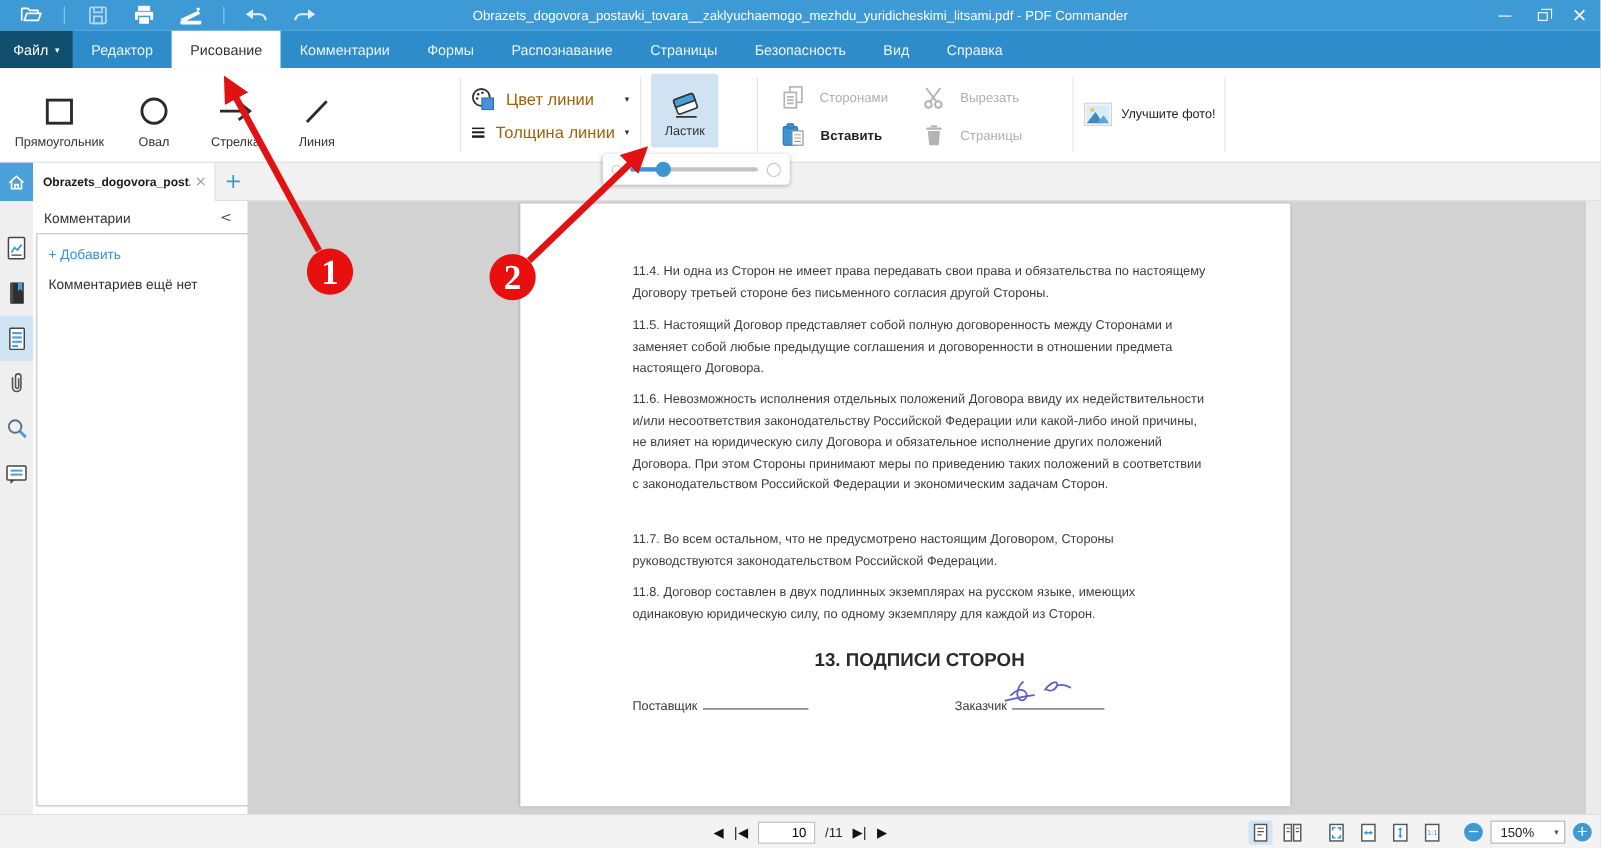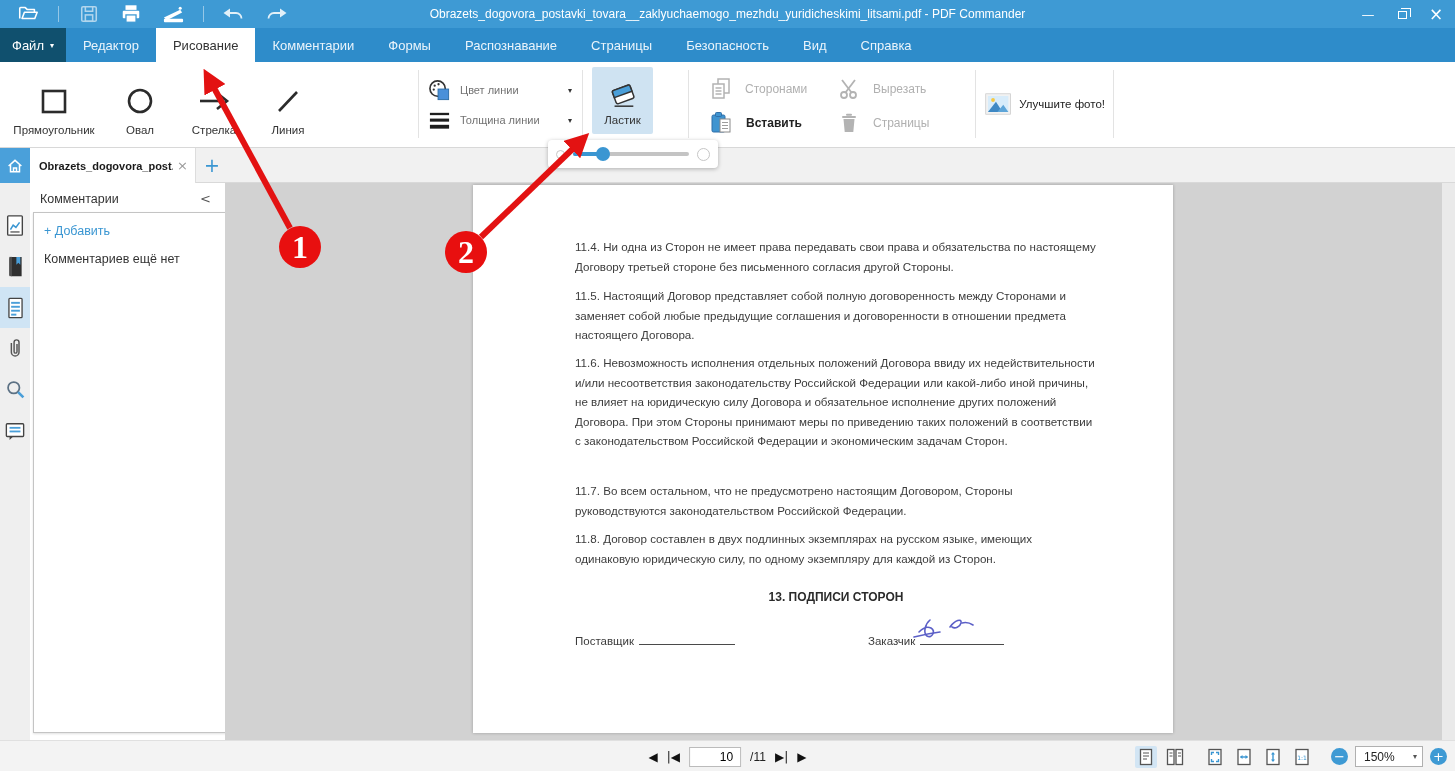--- a/index.html
+++ b/index.html
@@ -26,21 +26,21 @@
   .menu-tab.active { background:#fff; color:#333; }
 
   
   .toolbar { position:absolute; left:0; top:62px; width:1455px; height:86px; background:#fff; border-bottom:1px solid #d8d8d8; }
   .tsep { position:absolute; top:8px; width:1px; height:68px; background:#e3e3e3; }
   .tool-shapes { position:absolute; left:6px; top:0; height:86px; display:flex; }
   .tool { display:flex; flex-direction:column; align-items:center; justify-content:flex-end; padding:10px 0 12px; gap:7px; }
   .tool-label { font-size:11.5px; color:#333; white-space:nowrap; }
   .line-settings { position:absolute; left:428px; top:13px; width:146px; }
   .ls-row { height:30px; display:flex; align-items:center; gap:9px; }
-  .ls-label { font-size:11px; color:#737373; flex:1; white-space:nowrap; }
+  .ls-label { font-size:15px; color:#a16207; flex:1; white-space:nowrap; }
   .ls-caret { font-size:8px; color:#333; padding-right:2px; }
   .eraser-btn { position:absolute; left:592px; top:5px; width:61px; height:67px; background:#cfe3f2; border-radius:2px; display:flex; flex-direction:column; align-items:center; justify-content:flex-end; padding-bottom:8px; gap:5px; }
   .clip-item { position:absolute; height:30px; display:flex; align-items:center; gap:13px; }
   .clip-label { font-size:12px; white-space:nowrap; }
   .disabled .clip-label { color:#b0b0b0; }
   .enabled .clip-label { color:#222; }
   .photo-btn { position:absolute; left:985px; top:6px; width:120px; height:72px; display:flex; flex-direction:row; align-items:center; justify-content:flex-end; gap:8px; }
   .photo-label { font-size:11.5px; color:#222; white-space:nowrap; }
 
   
@@ -71,21 +71,21 @@
   .sb-collapse { color:#555; font-size:13px; padding-right:4px; }
   .sb-box { position:absolute; left:3px; top:29px; width:220px; height:521px; border:1px solid #c4c4c4; background:#fff; box-shadow:0 1px 2px rgba(0,0,0,.12); }
   .sb-add-row { display:flex; align-items:center; padding:9px 10px 0 10px; }
   .sb-add { color:#3a96d2; font-size:12.5px; flex:1; }
   .sb-empty { font-size:12.5px; color:#333; padding:12px 10px 0 10px; }
 
   
   .canvas { position:absolute; left:225px; top:183px; width:1217px; height:557px; background:#d2d2d2; overflow:hidden; }
   .page { position:absolute; left:248px; top:2px; width:700px; height:548px; background:#fff; box-shadow:0 0 3px rgba(0,0,0,.25); }
   .para { position:absolute; left:102px; width:522px; font-size:11.6px; line-height:19.6px; color:#3c3c3c; }
-  .doc-heading { position:absolute; left:102px; width:522px; text-align:center; font-size:12px; font-weight:bold; color:#2b2b2b; }
+  .doc-heading { position:absolute; left:102px; width:522px; text-align:center; font-size:17px; font-weight:bold; color:#2b2b2b; }
   .sig-row { position:absolute; left:102px; top:449px; width:522px; font-size:11.5px; color:#3c3c3c; }
   .sig-line { display:inline-block; border-bottom:1px solid #4a4a4a; height:11px; margin-left:5px; }
   .sig-right { position:absolute; left:293px; top:0; }
   .squiggle { position:absolute; left:42px; top:-19px; pointer-events:none; }
   .vscroll { position:absolute; right:0px; top:183px; width:13px; height:557px; background:#eaeaea; }
 
   
   .statusbar { position:absolute; left:0; top:740px; width:1455px; height:31px; background:#f3f3f3; border-top:1px solid #e0e0e0; }
   .nav-group { position:absolute; left:50%; top:0; transform:translateX(-50%); height:31px; display:flex; align-items:center; gap:9px; color:#111; }
   .nav-btn { font-size:12px; display:flex; align-items:center; }

